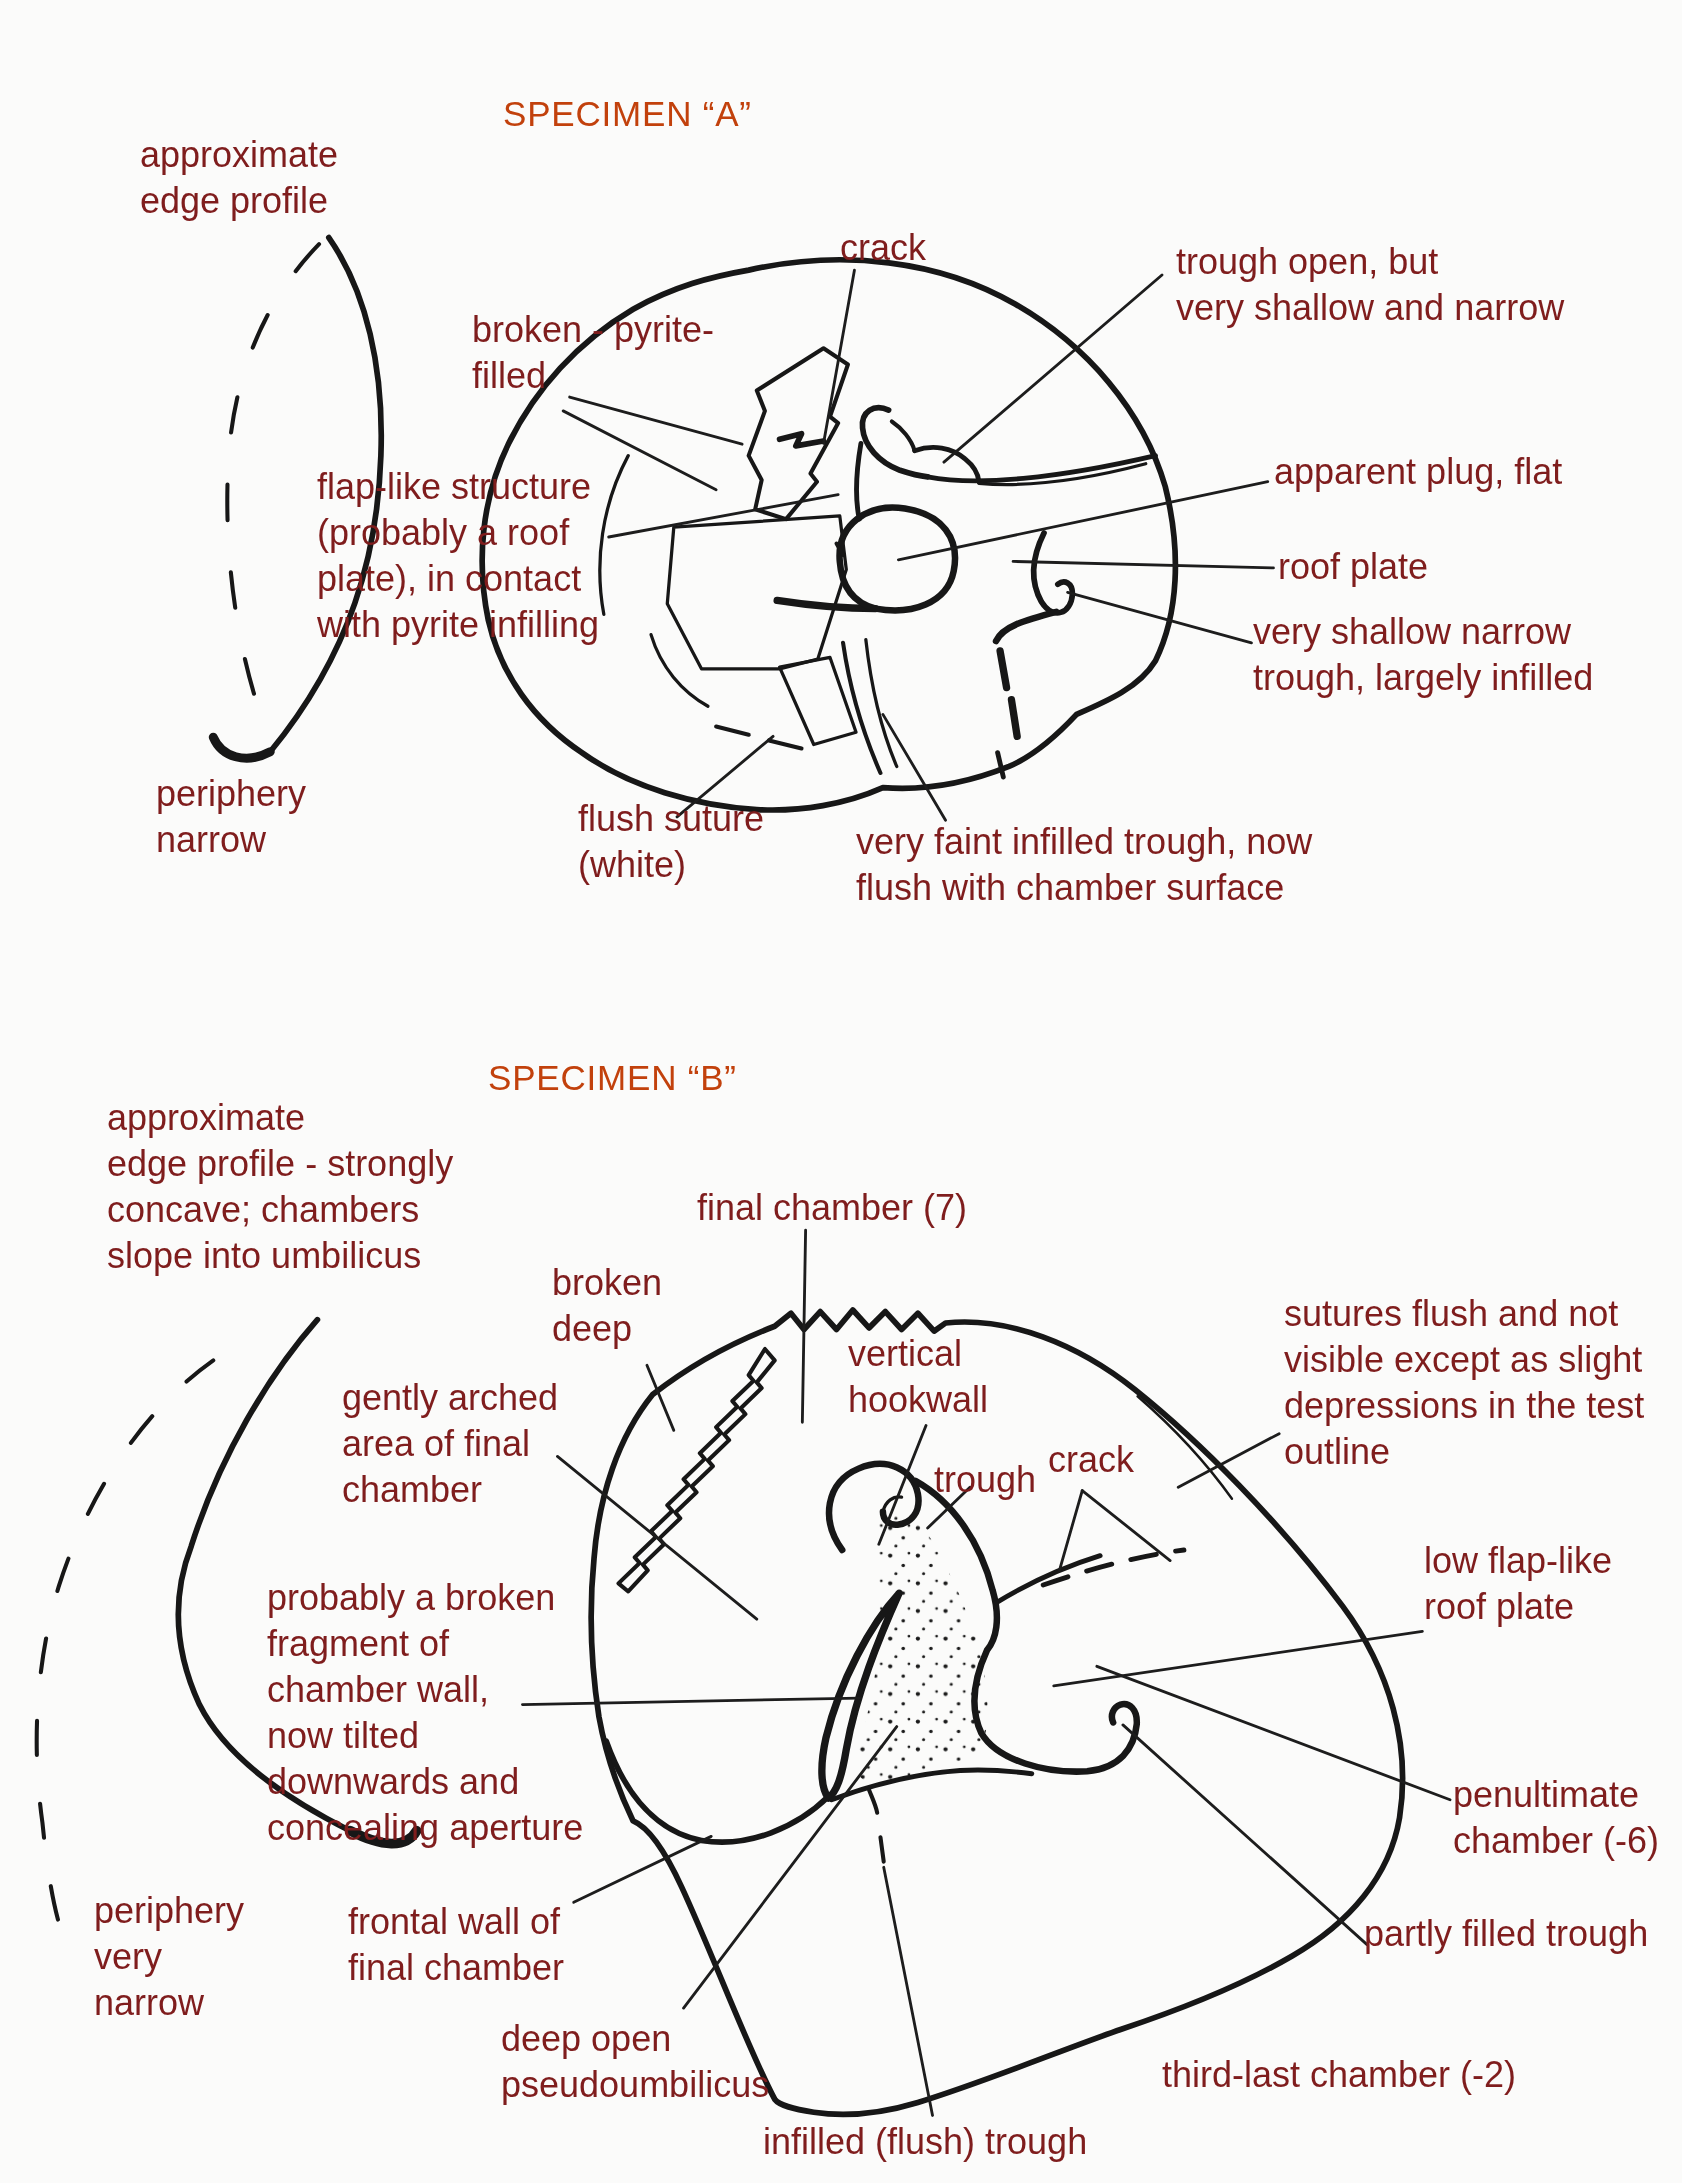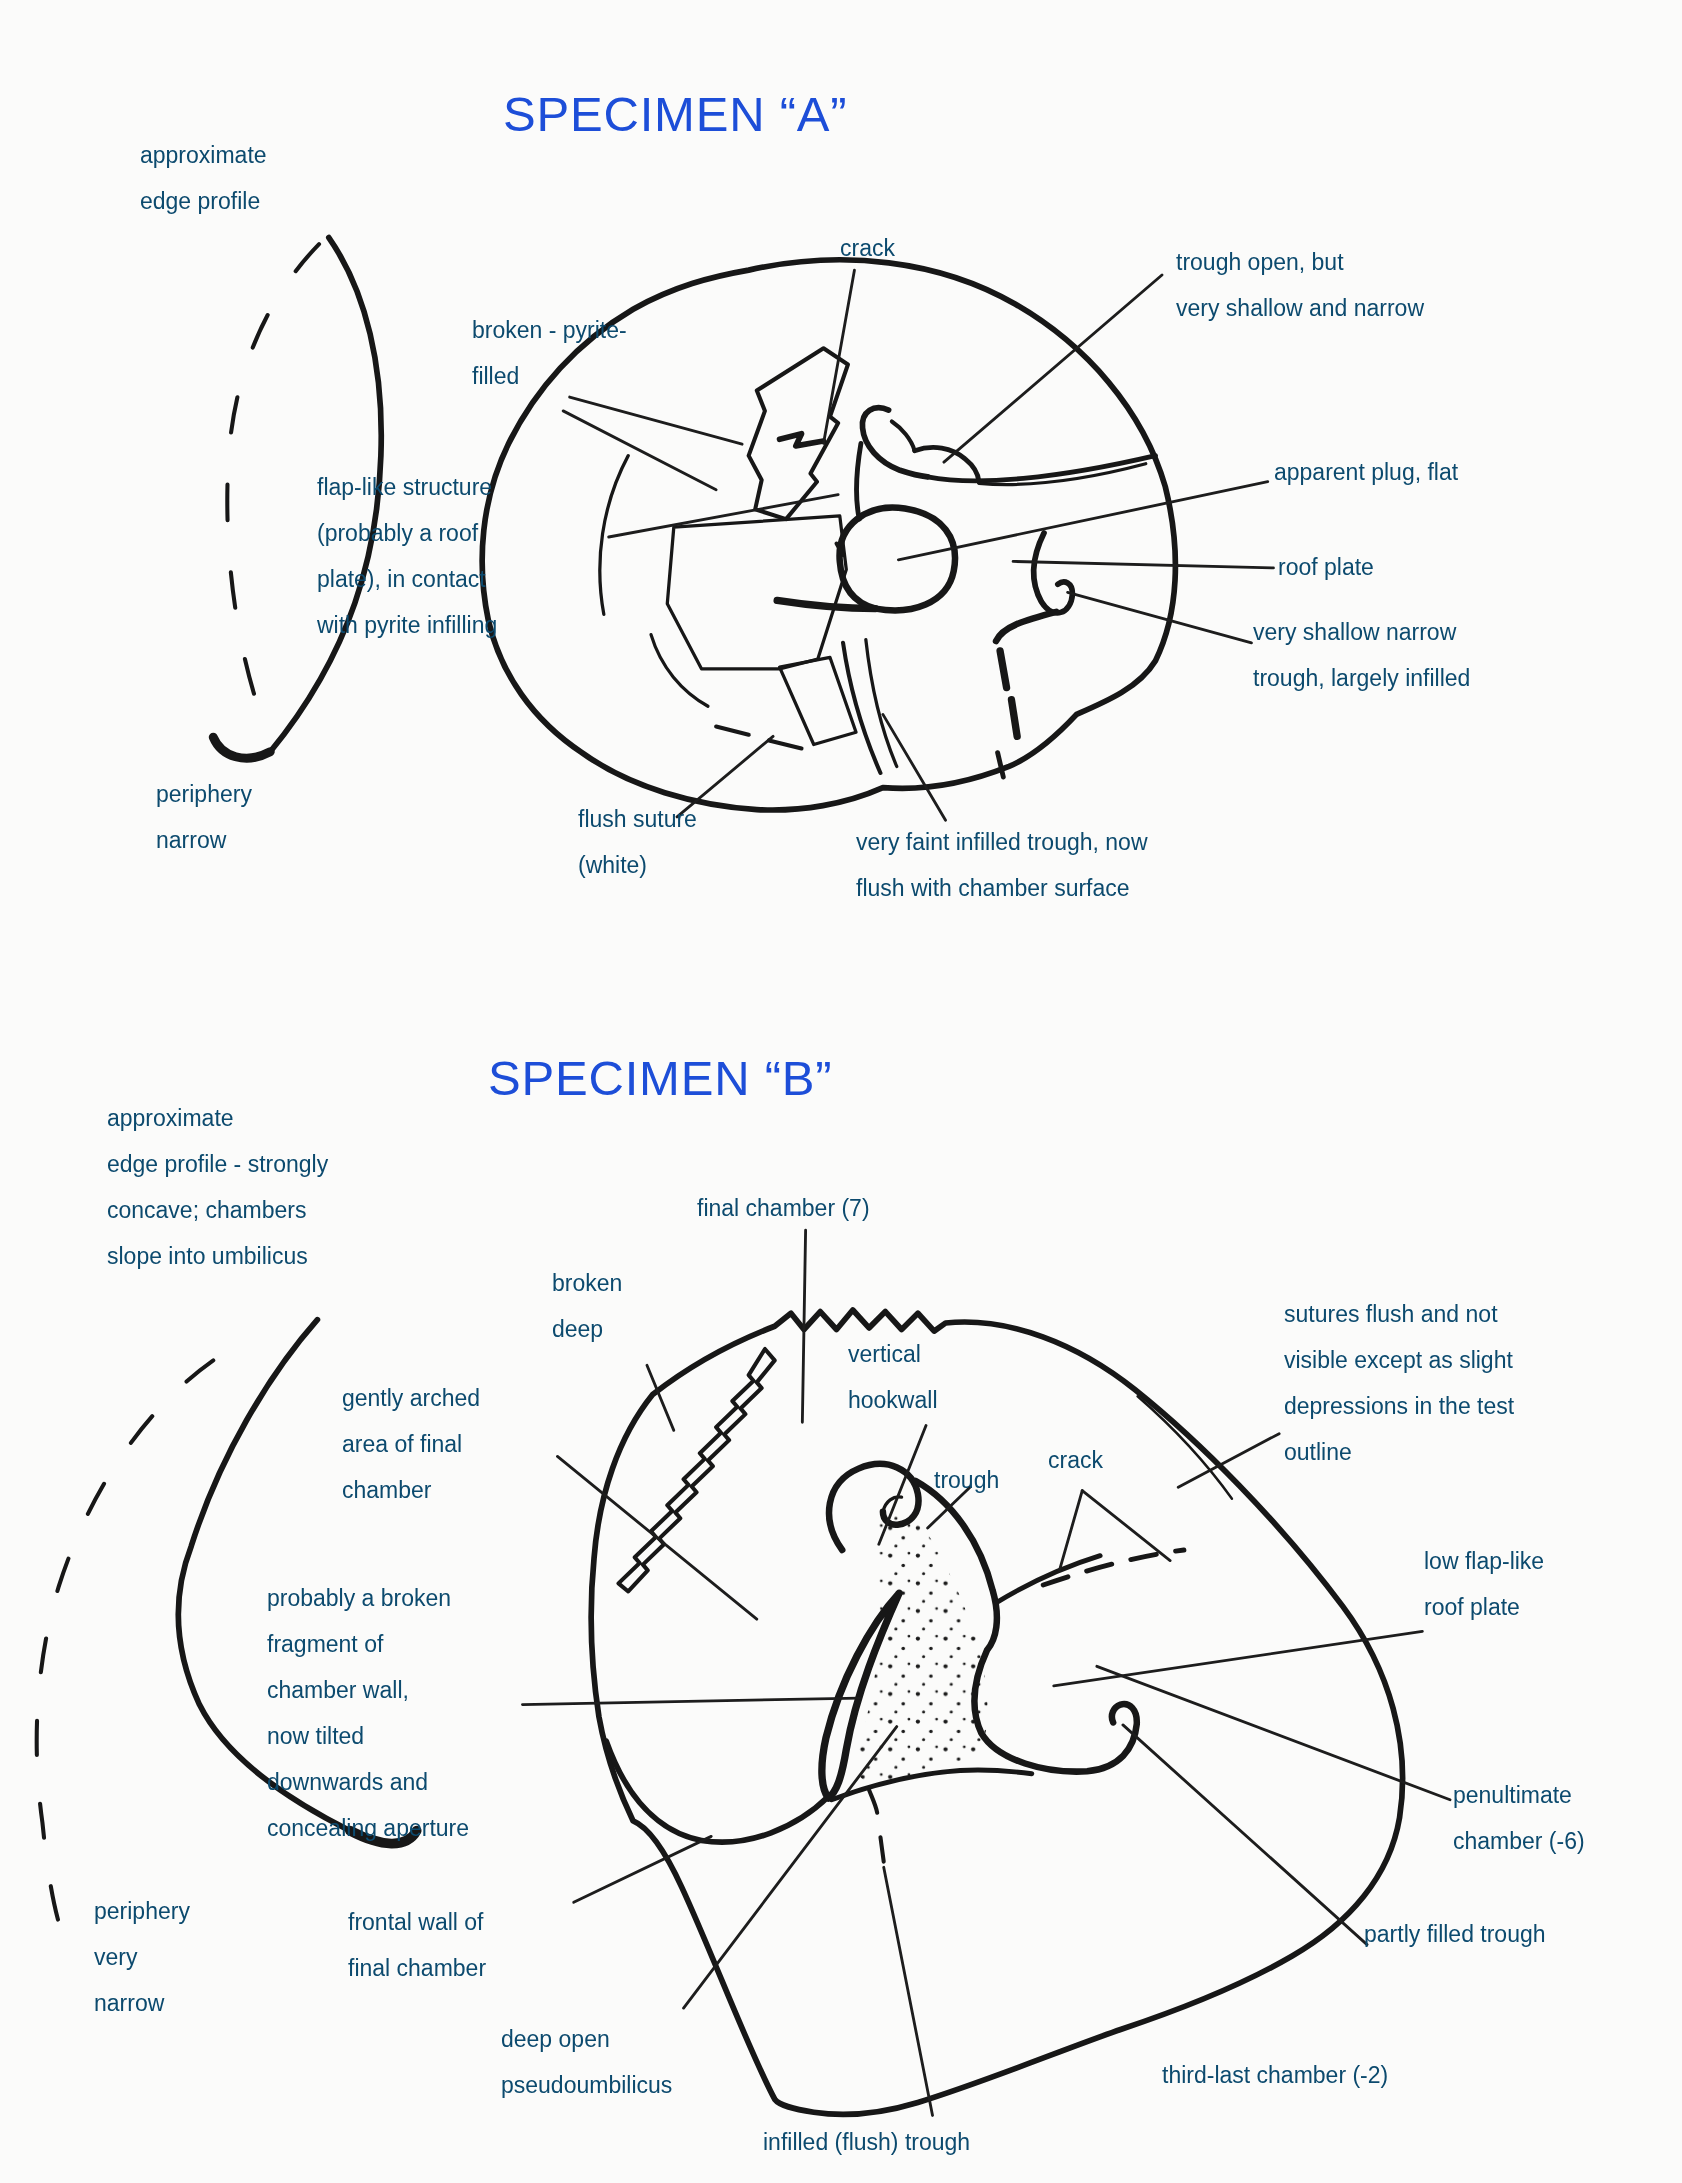--- a/index.html
+++ b/index.html
@@ -6,30 +6,30 @@
   body{background:#e8e8e8;font-family:"Liberation Sans", sans-serif;}
   #page{
     position:relative;
     width:1682px;height:2183px;
     background:#fbfbfa;
     overflow:hidden;
   }
   .lbl{
     position:absolute;
     font-family:"Liberation Sans", sans-serif;
-    font-size:23px;
+    font-size:36px;
     line-height:46px;
-    color:#0c4a6e;
+    color:#7f1d1d;
     white-space:pre-line;
     letter-spacing:0px;
   }
   .ttl{
-    font-size:49px;
+    font-size:35px;
     letter-spacing:0.8px;
-    color:#1d4ed8;
+    color:#c2410c;
   }
   svg{position:absolute;left:0;top:0;}
   .ink{stroke:#171717;fill:none;stroke-linecap:round;stroke-linejoin:round;}
   .leader{stroke:#1d1d1d;stroke-width:3.5;fill:none;stroke-linecap:round;}
 </style>
 </head>
 <body>
 
 <div id="page">
 

